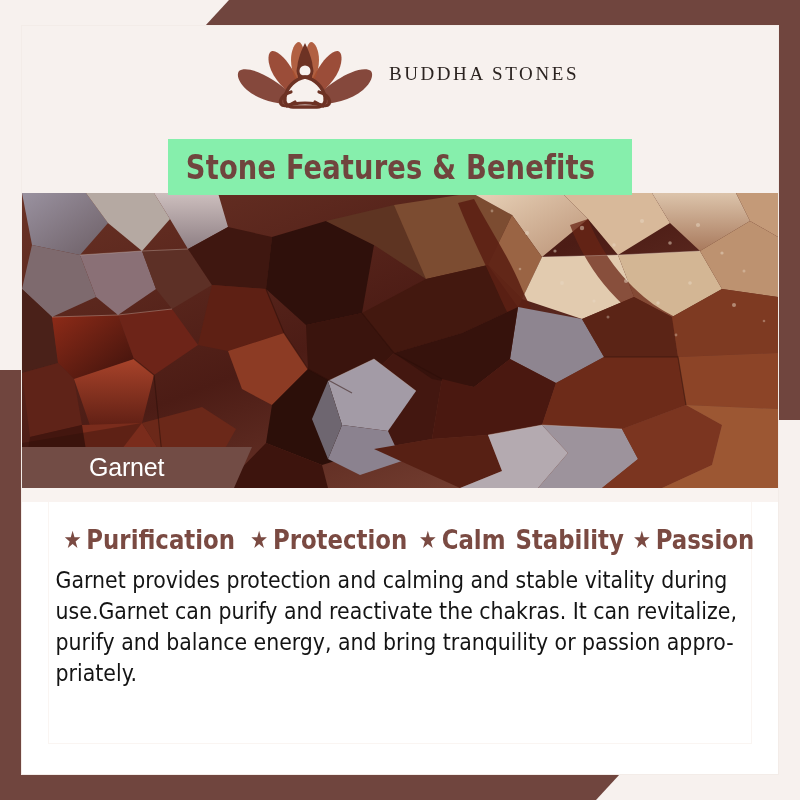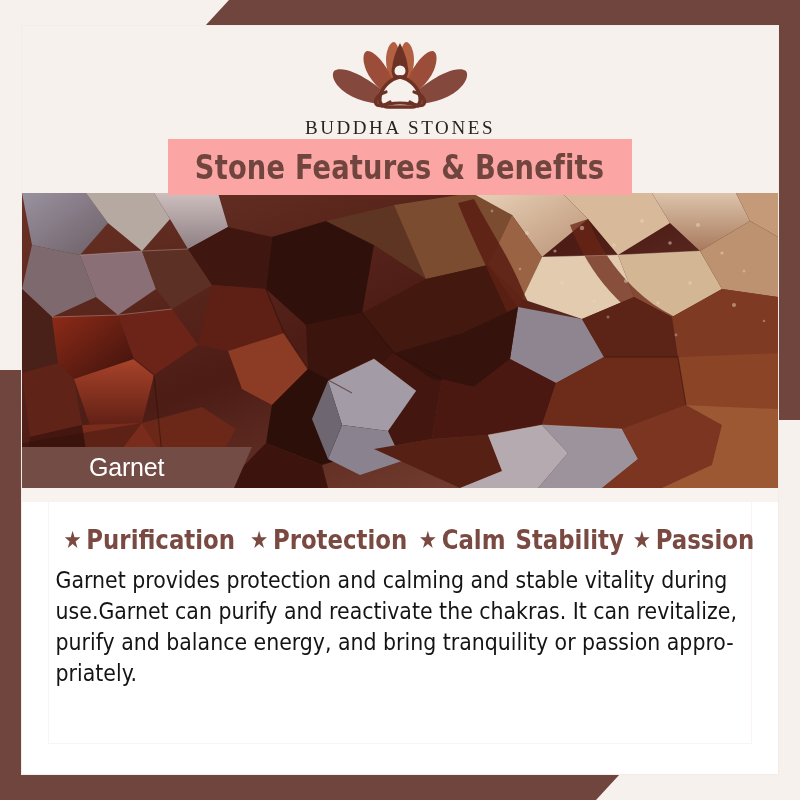--- a/index.html
+++ b/index.html
@@ -82,21 +82,21 @@
     width: 756px;
     height: 167px;
     background: #f7f1ee;
     display: flex;
     flex-direction: column;
     align-items: center;
   }
   .logo-wrap {
     margin-top: 4px;
     display: flex;
-    flex-direction: column;
+    flex-direction: row;
     align-items: center;
   }
   .logo-mark {
     width: 168px;
     height: 84px;
     display: block;
   }
   .logo-text {
     margin-top: 3px;
     font-family: "Liberation Serif", serif;
@@ -106,24 +106,24 @@
     white-space: nowrap;
   }
 
   
   .title-band {
     position: absolute;
     left: 168px;
     top: 139px;
     width: 464px;
     height: 56px;
-    background: #fca5a5;
+    background: #86efac;
     display: flex;
     align-items: center;
-    justify-content: center;
+    justify-content: flex-start;
     z-index: 4;
   }
   .title-text {
     font-family: "Liberation Sans Narrow", "DejaVu Sans Condensed", "Liberation Sans", sans-serif;
     font-weight: bold;
     font-size: 33px;
     color: #70453e;
     letter-spacing: 0.2px;
     transform: scaleX(0.92);
     white-space: nowrap;

